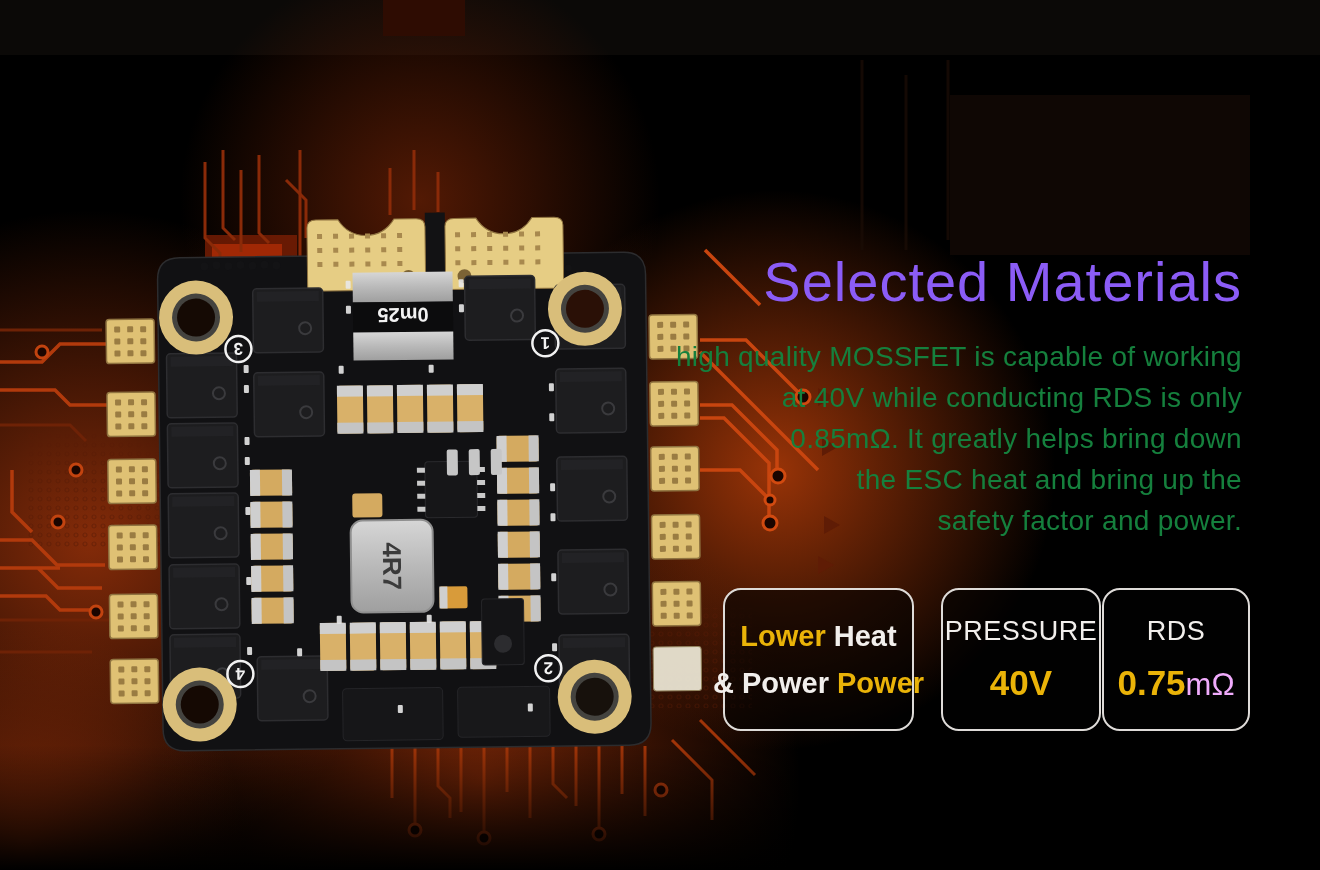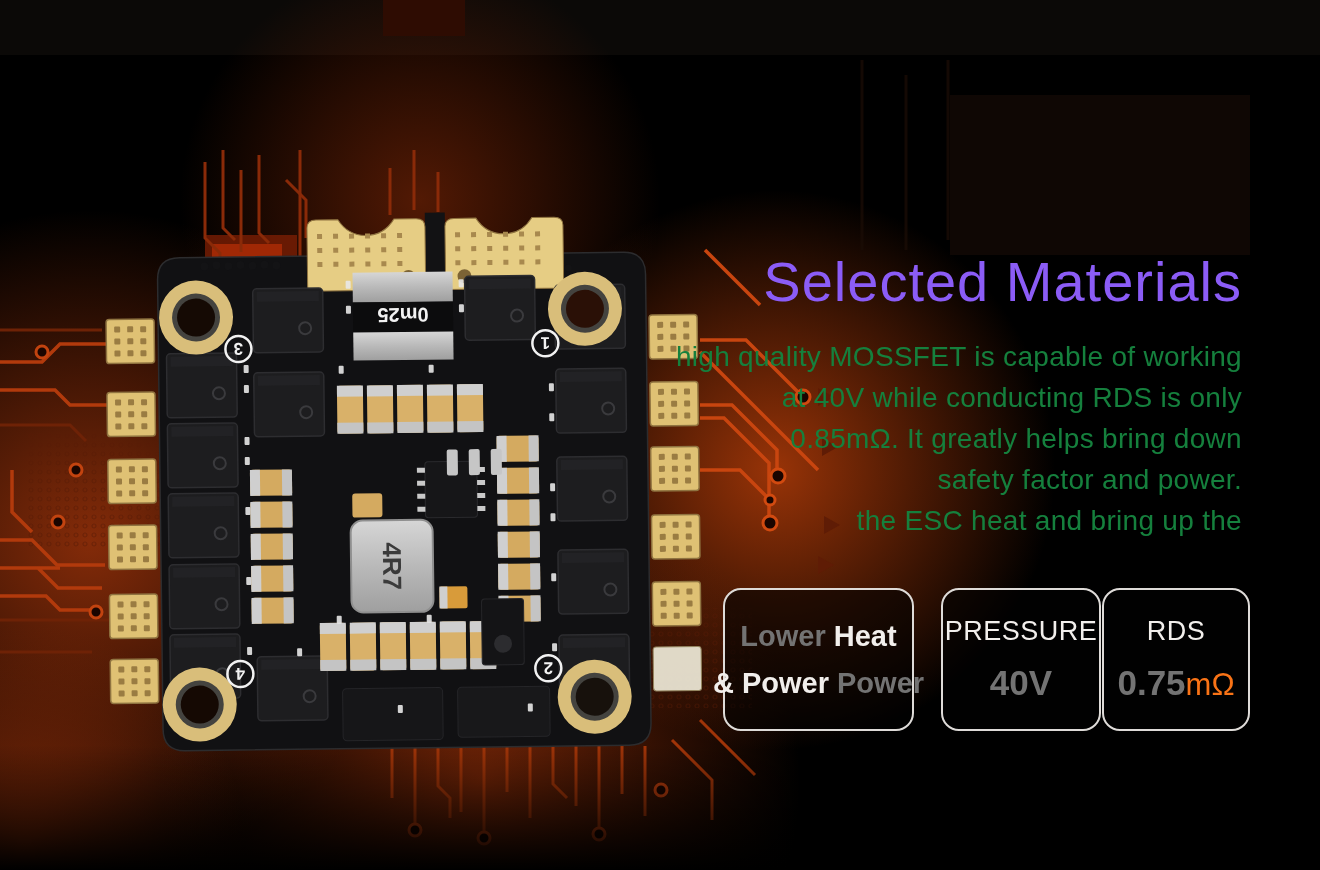--- a/index.html
+++ b/index.html
@@ -14,22 +14,22 @@
   .para .pline{line-height:41px;white-space:nowrap;}
   .card{position:absolute;top:588px;height:143px;border:2px solid #dedbd8;border-radius:18px;
         background:rgba(2,1,1,.6);box-sizing:border-box;display:flex;flex-direction:column;
         align-items:center;justify-content:center;color:#f2efec;}
   .card-1{left:723px;width:191px;}
   .card-2{left:941px;width:160px;}
   .card-3{left:1102px;width:148px;}
   .card-line{font-size:29px;font-weight:600;line-height:47px;white-space:nowrap;}
   .card-label{font-size:27px;font-weight:400;letter-spacing:.5px;}
   .card-value{font-size:35px;font-weight:700;margin-top:16px;white-space:nowrap;text-align:center;}
-  .accent{color:#737373;}
-  .suffix{color:#f97316;font-weight:400;font-size:31px;}
+  .accent{color:#eab308;}
+  .suffix{color:#f0abfc;font-weight:400;font-size:31px;}
 </style>
 </head>
 <body>
 
 <div id="stage">
 
   <svg id="bg-art" width="1320" height="870" viewBox="0 0 1320 870">
     <defs>
       <radialGradient id="gLeft" cx="90" cy="540" r="330" gradientUnits="userSpaceOnUse">
         <stop offset="0" stop-color="#93300a" stop-opacity=".9"></stop>
@@ -436,22 +436,22 @@
       <text x="451" y="491" transform="rotate(180 451 485)">2</text>
     </g>
   </svg>
 
   <div class="right-col">
     <div class="title">Selected Materials</div>
     <div class="para">
       <div class="pline">high quality MOSSFET is capable of working</div>
       <div class="pline">at 40V while conducting RDS is only</div>
       <div class="pline">0.85mΩ. It greatly helps bring down</div>
+      <div class="pline">the ESC heat and bring up the</div>
       <div class="pline">safety factor and power.</div>
-      <div class="pline">the ESC heat and bring up the</div>
     </div>
   </div>
 
   <div class="card card-1">
     <div class="card-line">
       <span class="accent">Lower</span><span> Heat</span>
     </div>
     <div class="card-line">
       <span>&amp; Power </span><span class="accent">Power</span>
     </div>

